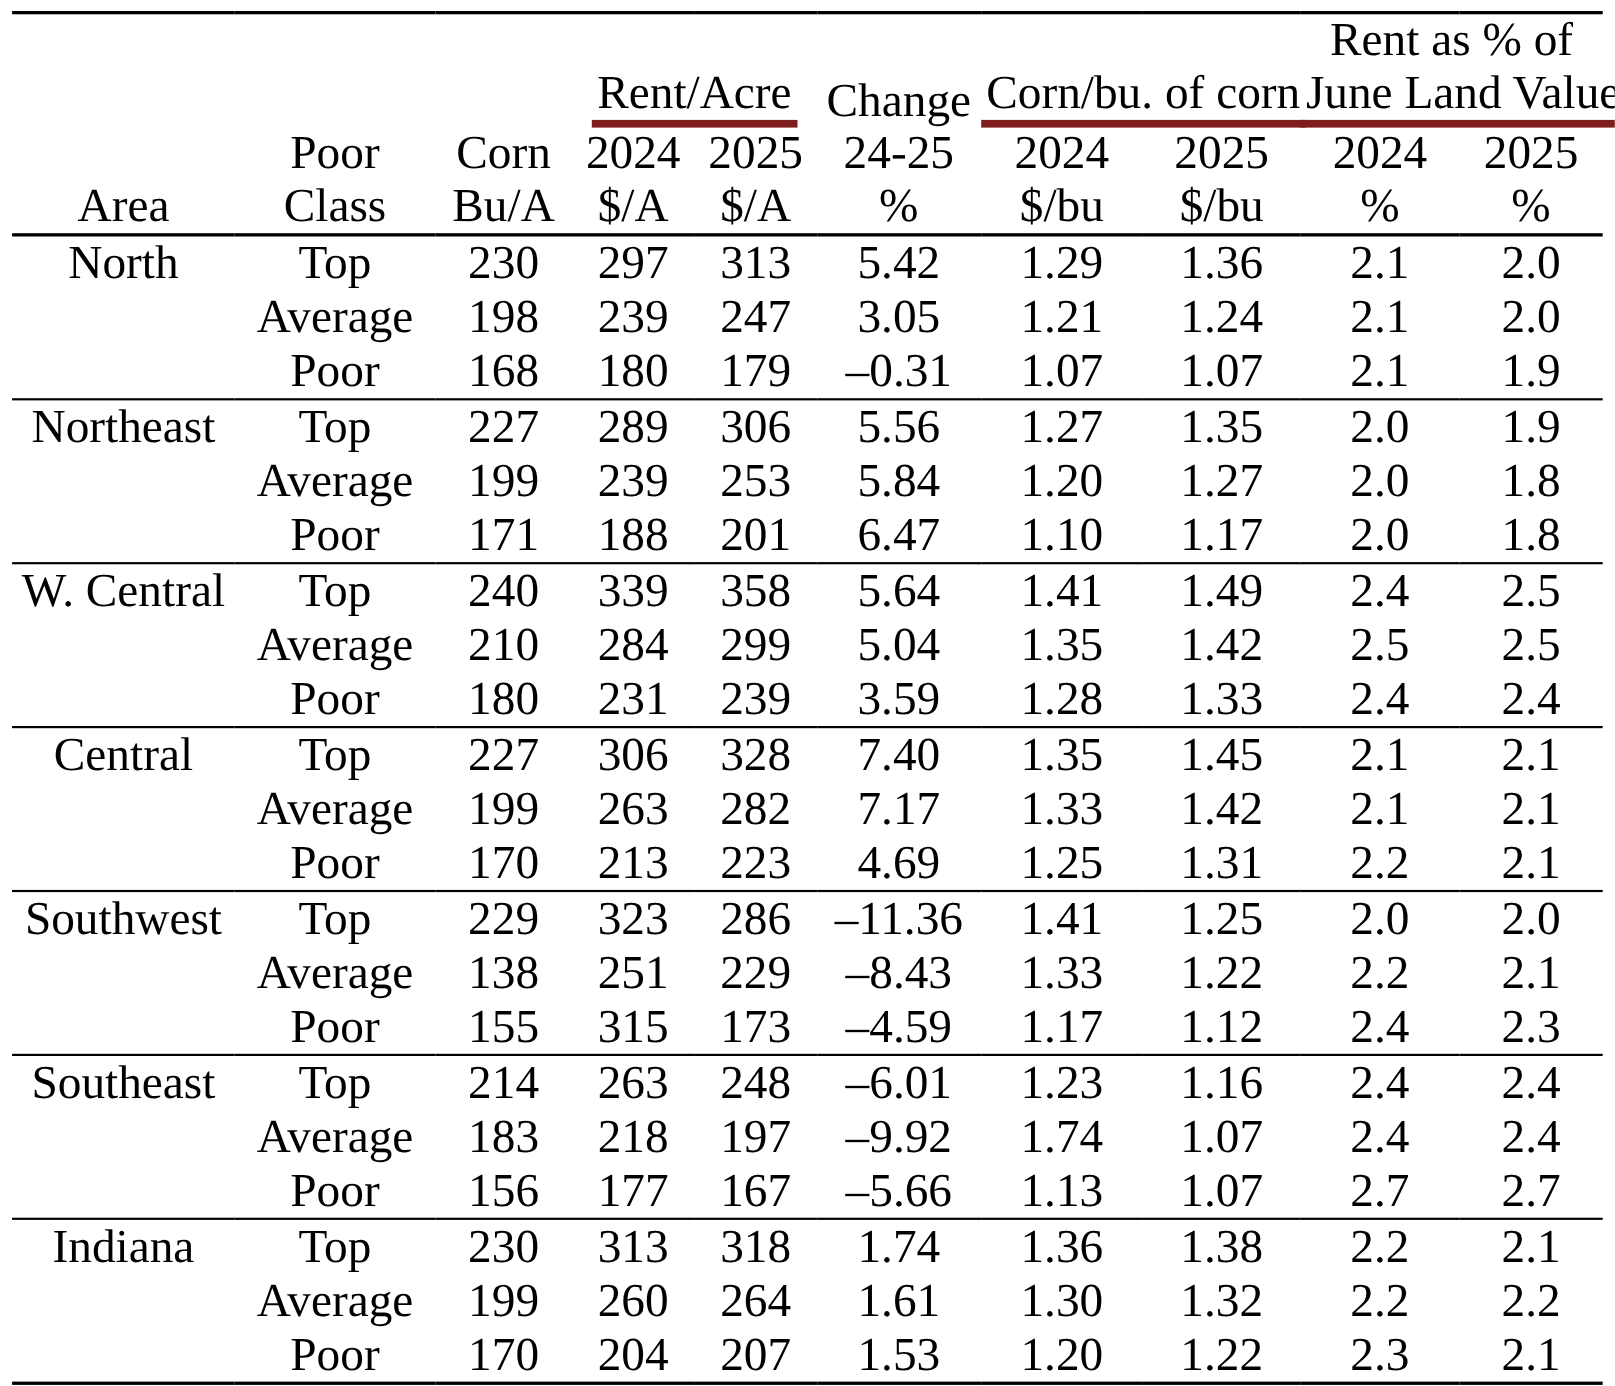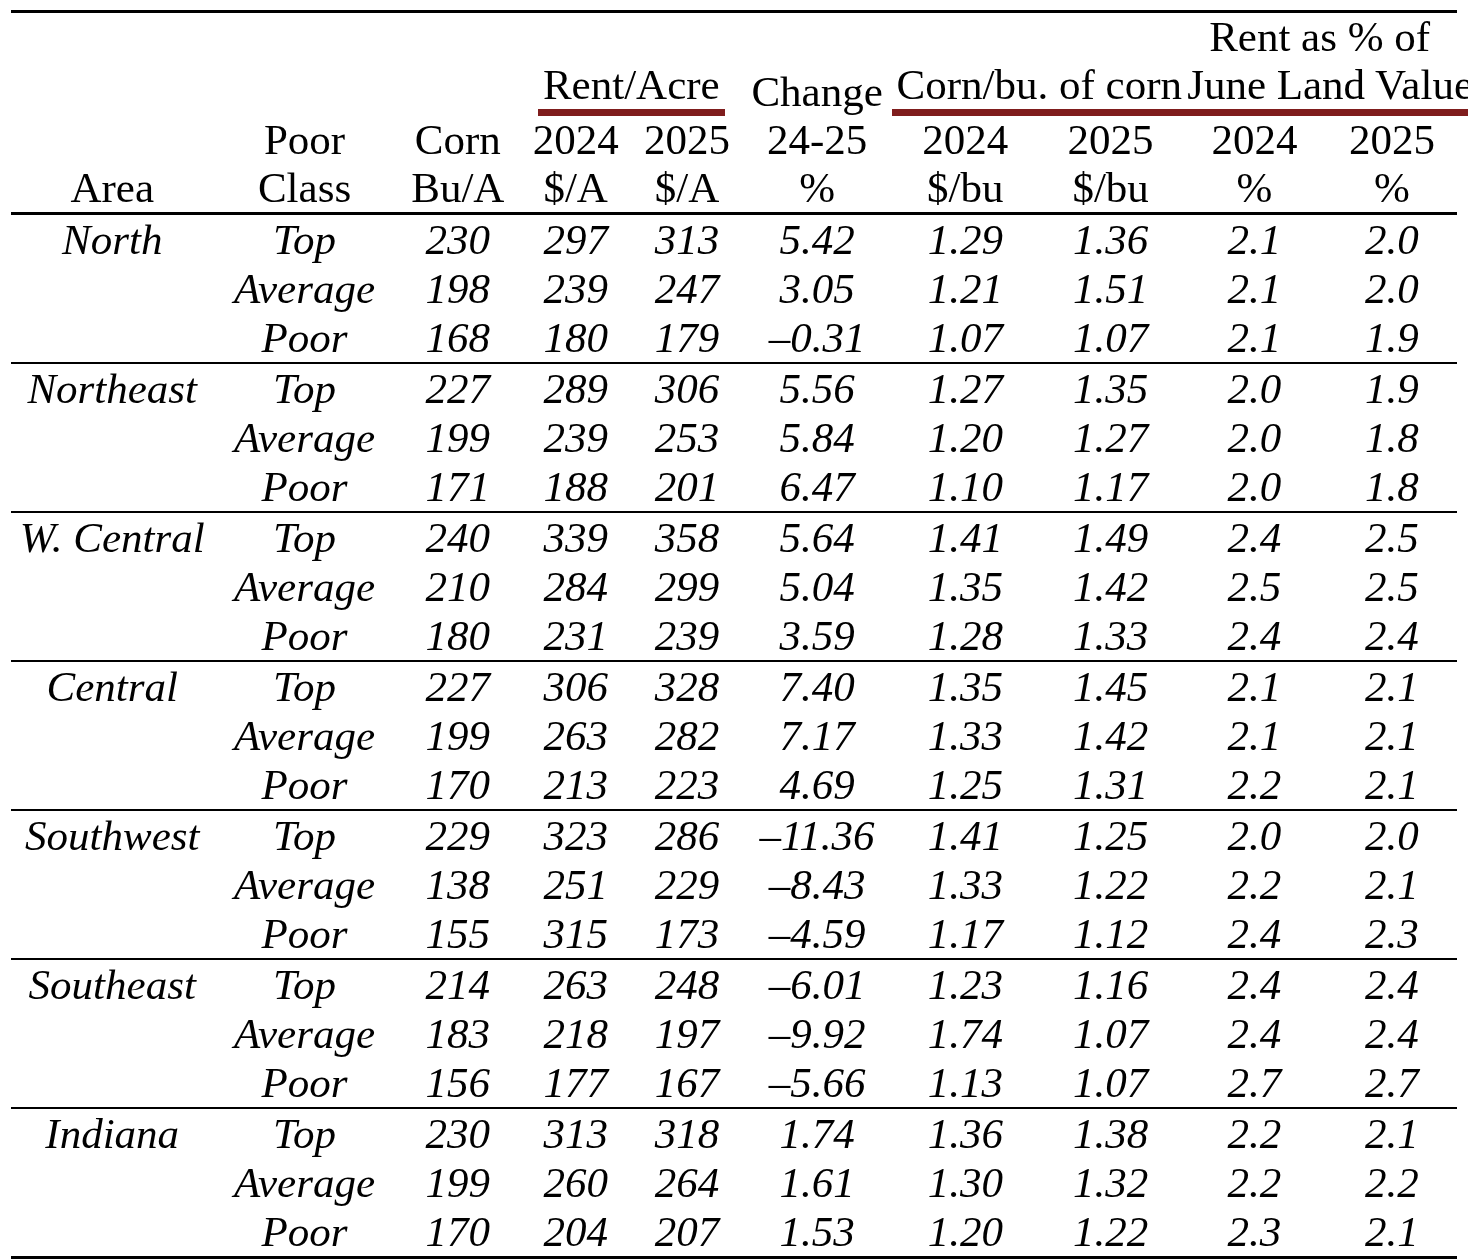--- a/index.html
+++ b/index.html
@@ -21,21 +21,21 @@
     font-weight: normal;
     text-align: center;
     padding: 0;
     line-height: 49px;
     vertical-align: bottom;
     white-space: nowrap;
     overflow: visible;
   }
   thead { border-bottom: 3px solid #000; }
   thead th { line-height: 48px; }
-  tbody.section { border-top: 2px solid #000; font-style: italic; }
+  tbody.section { border-top: 2px solid #000; }
   tbody.section:first-of-type { border-top: none; }
   td.area { vertical-align: top; }
   .u {
     display: inline-block;
     border-bottom: 7px solid #7f1d1d;
     padding: 0 5px;
   }
 </style>
 </head>
 <body>
@@ -104,21 +104,21 @@
     <td>2.1</td>
     <td>2.0</td>
   </tr>
         <tr>
     <td>Average</td>
     <td>198</td>
     <td>239</td>
     <td>247</td>
     <td>3.05</td>
     <td>1.21</td>
-    <td>1.51</td>
+    <td>1.24</td>
     <td>2.1</td>
     <td>2.0</td>
   </tr>
         <tr>
     <td>Poor</td>
     <td>168</td>
     <td>180</td>
     <td>179</td>
     <td>–0.31</td>
     <td>1.07</td>

